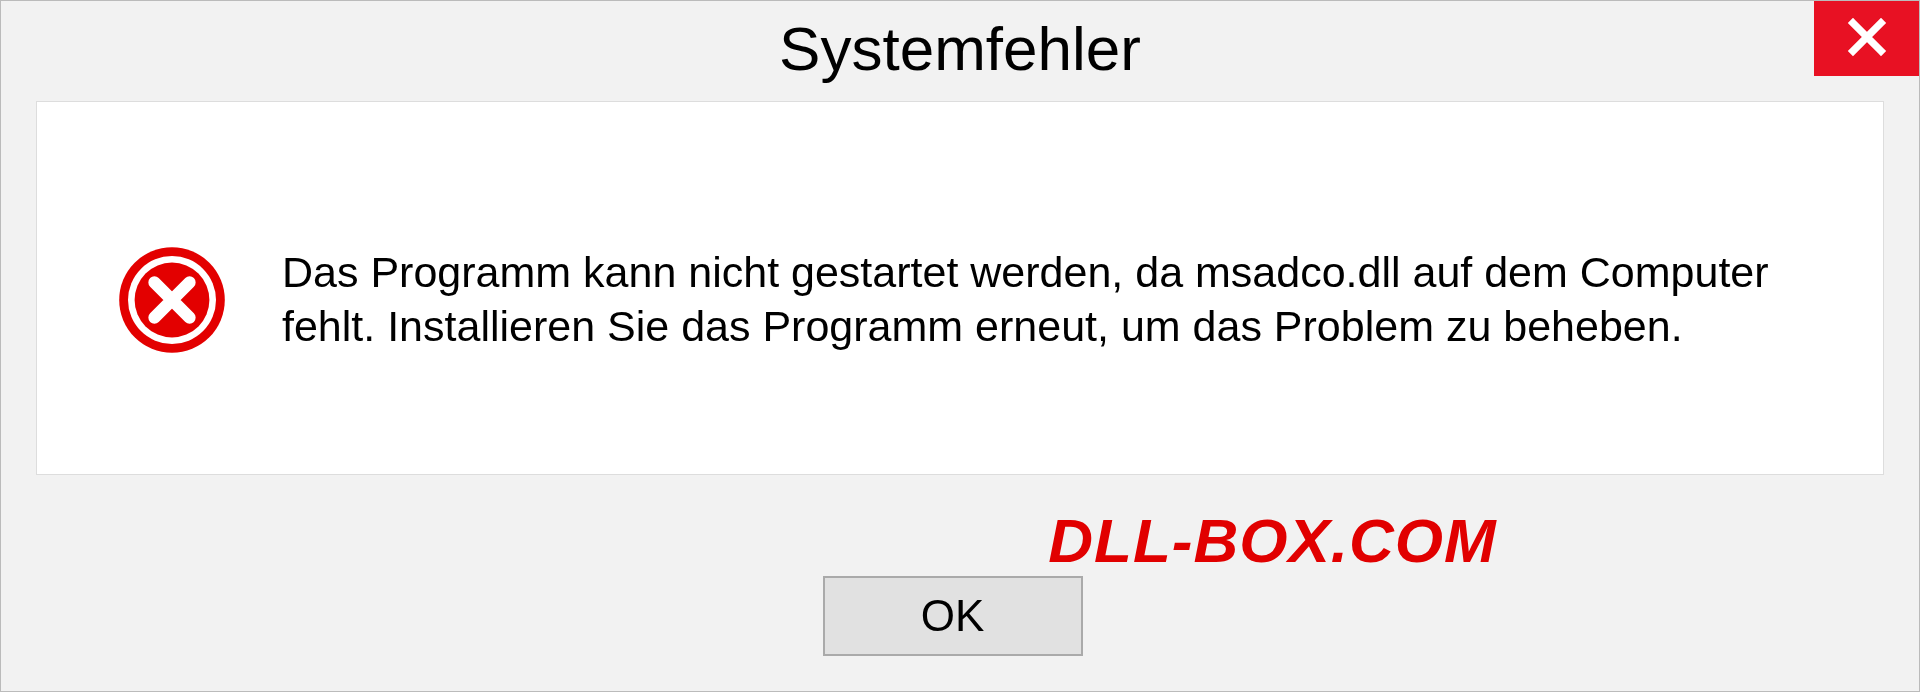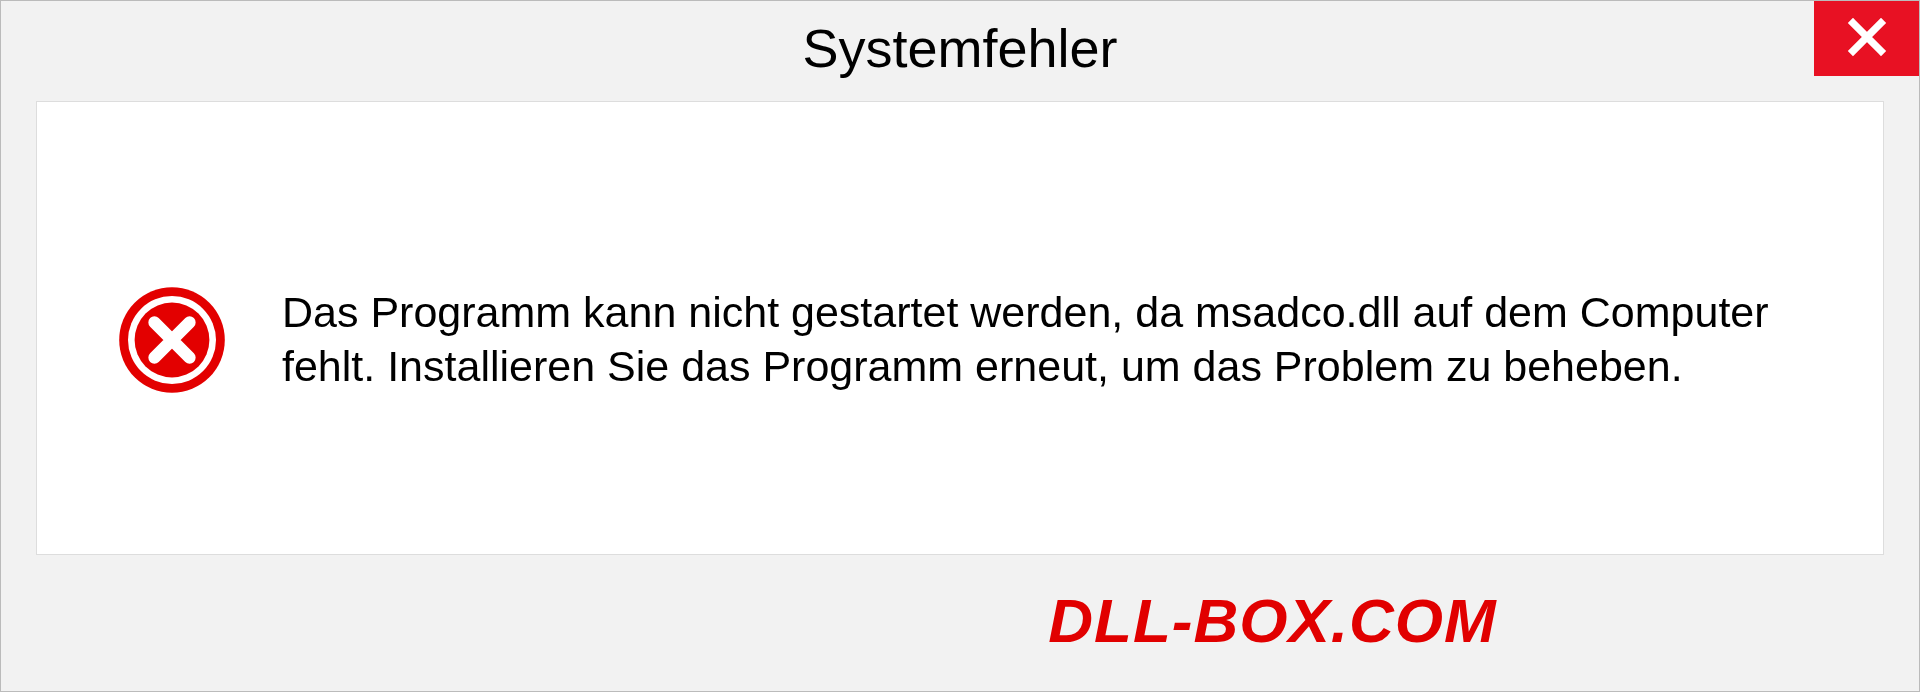--- a/index.html
+++ b/index.html
@@ -24,21 +24,21 @@
     }
     .titlebar {
       display: flex;
       align-items: flex-start;
       justify-content: center;
       position: relative;
       height: 95px;
       background: #f2f2f2;
     }
     .title {
-      font-size: 54px;
+      font-size: 62px;
       font-weight: 400;
       color: #000;
       text-align: center;
       line-height: 95px;
     }
     .close-btn {
       position: absolute;
       right: 0;
       top: 0;
       width: 105px;
@@ -130,14 +130,17 @@
         <circle cx="50" cy="50" r="40" fill="#fff"></circle>
         <circle cx="50" cy="50" r="34" fill="#e30000"></circle>
         <path d="M34 34 L66 66 M66 34 L34 66" stroke="#fff" stroke-width="11" stroke-linecap="round" fill="none"></path>
       </svg>
     </div>
     <div class="message">Das Programm kann nicht gestartet werden, da msadco.dll auf dem Computer fehlt. Installieren Sie das Programm erneut, um das Problem zu beheben.</div>
   </div>
 
   <div class="footer">
     <div class="watermark">DLL-BOX.COM</div>
+    <button class="ok-btn">
+      <span>OK</span>
+    </button>
   </div>
 </div>
 
 </body></html>

